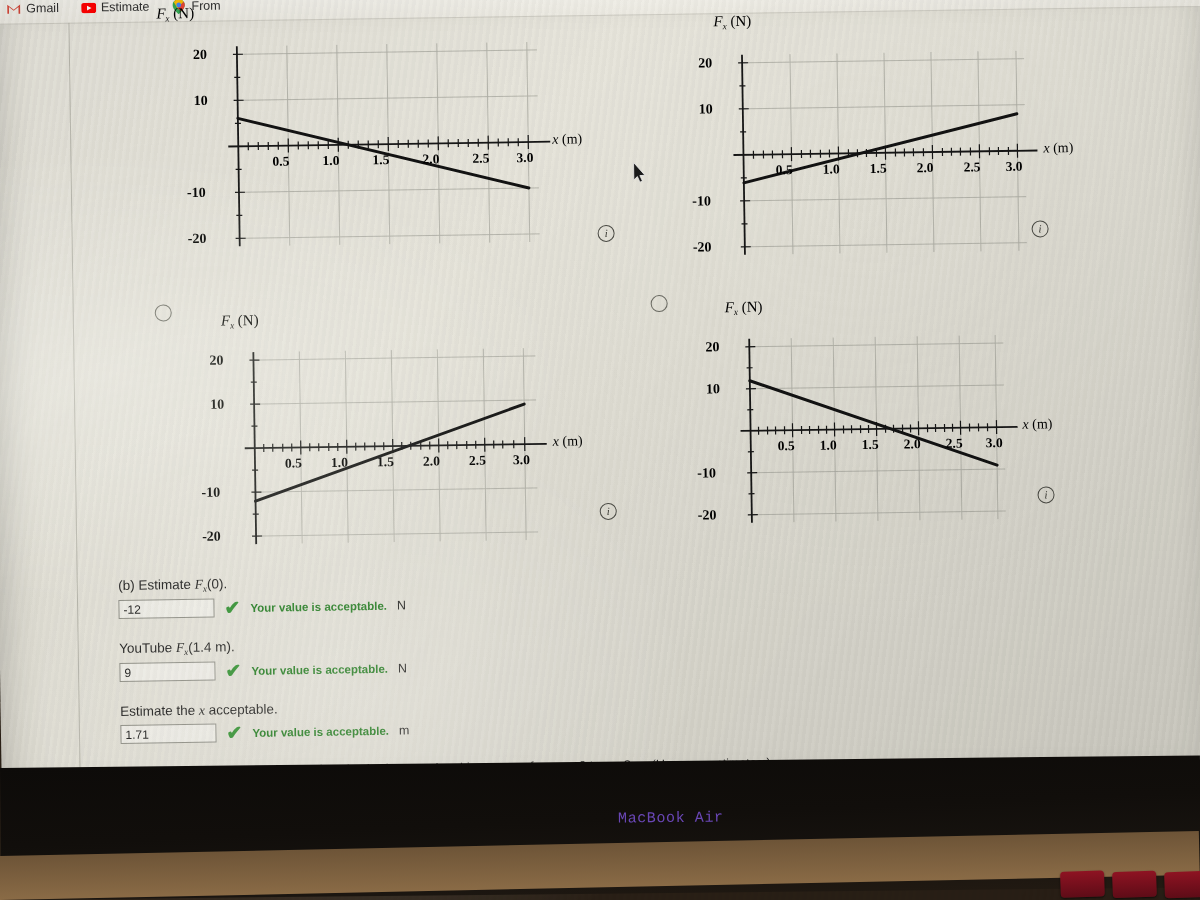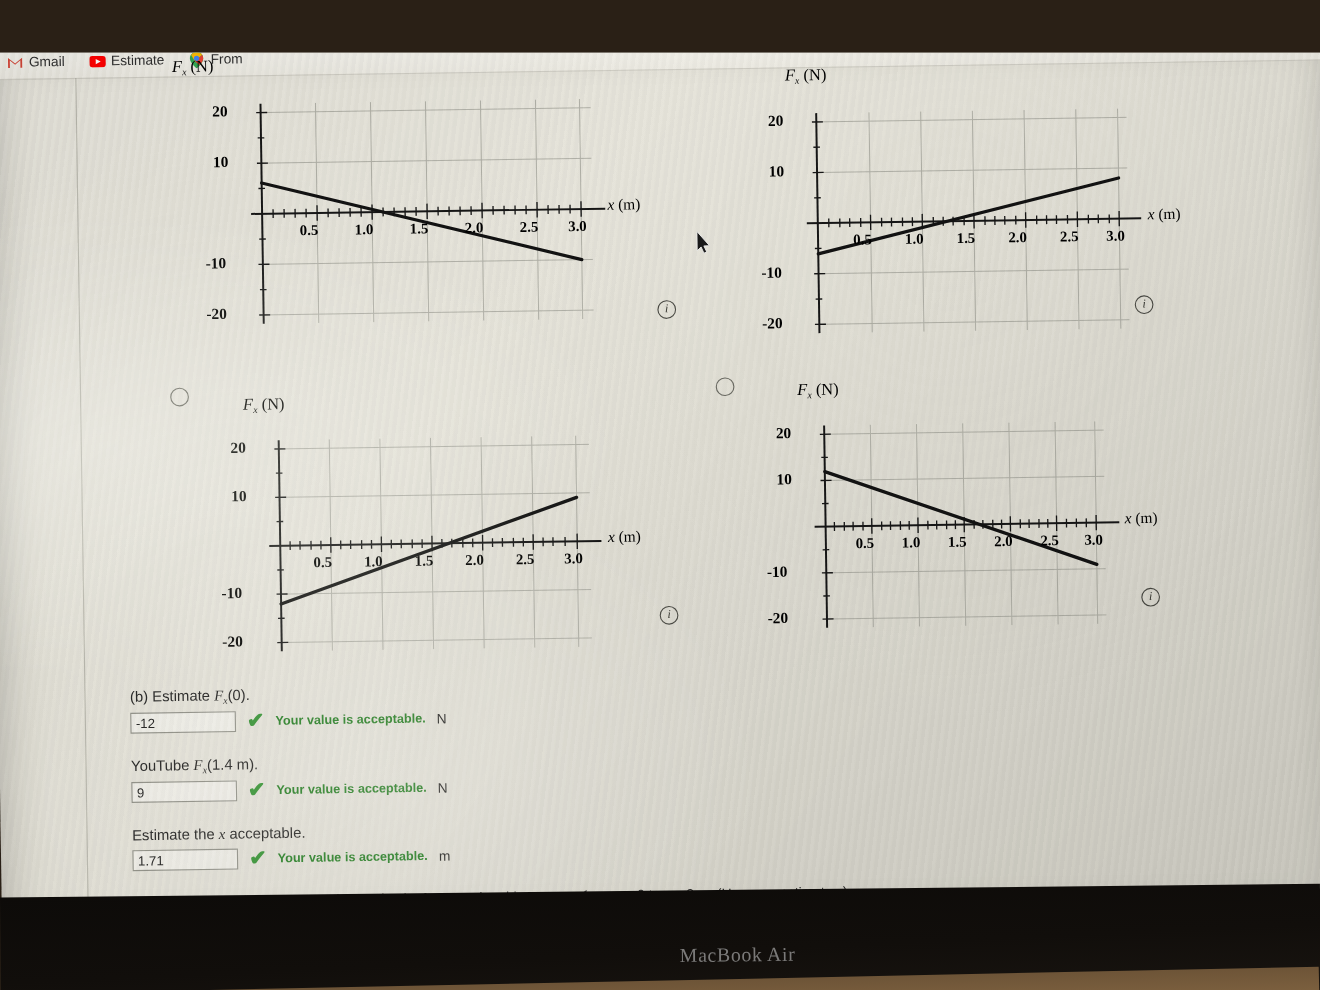--- a/index.html
+++ b/index.html
@@ -5,21 +5,21 @@
 <style>
   html,body{margin:0;padding:0;}
   body{
     width:1200px;height:900px;overflow:hidden;
     background:#2a2016;
     font-family:"Liberation Sans", sans-serif;
     position:relative;
   }
 
   
-  #scene{position:absolute;inset:0;overflow:hidden;margin-top:48px;}
+  #scene{position:absolute;inset:0;overflow:hidden;}
 
   
   #screen{
     position:absolute;left:-10px;top:-6px;width:1222px;height:812px;
     background:linear-gradient(160deg,#e9e7de 0%,#e5e3d9 38%,#dedcd2 70%,#d7d5cb 100%);
     transform:rotate(-0.85deg);
     transform-origin:0 0;
     box-shadow:0 0 42px rgba(0,0,0,.25) inset;
   }
   
@@ -94,22 +94,22 @@
   
   #cursor{position:absolute;left:640px;top:178px;width:14px;height:21px;}
 
   
   #bezel{
     position:absolute;left:0;top:768px;width:1200px;height:132px;
     background:linear-gradient(178deg,#0d0b09 0%,#110e0b 45%,#17130f 72%,#221a12 100%);
     transform:rotate(-0.6deg);transform-origin:0 0;
   }
   #macword{
-    position:absolute;left:618px;top:810px;font-size:18px;letter-spacing:.6px;
-    color:#a3a3a3;opacity:.72;font-family:Liberation Serif, serif;
+    position:absolute;left:618px;top:810px;font-size:15px;letter-spacing:.6px;
+    color:#8b5cf6;opacity:.72;font-family:Liberation Mono, monospace;
     transform:rotate(-0.6deg);
   }
   #deskL{
     position:absolute;left:0;top:856px;width:1200px;height:44px;
     background:linear-gradient(180deg,#6d5437,#8a6b46);
     transform:rotate(-1.2deg);transform-origin:0 100%;
   }
   .key{
     position:absolute;background:linear-gradient(180deg,#8e1322,#5e0c17);
     border-radius:4px;box-shadow:0 1px 2px rgba(0,0,0,.6);

